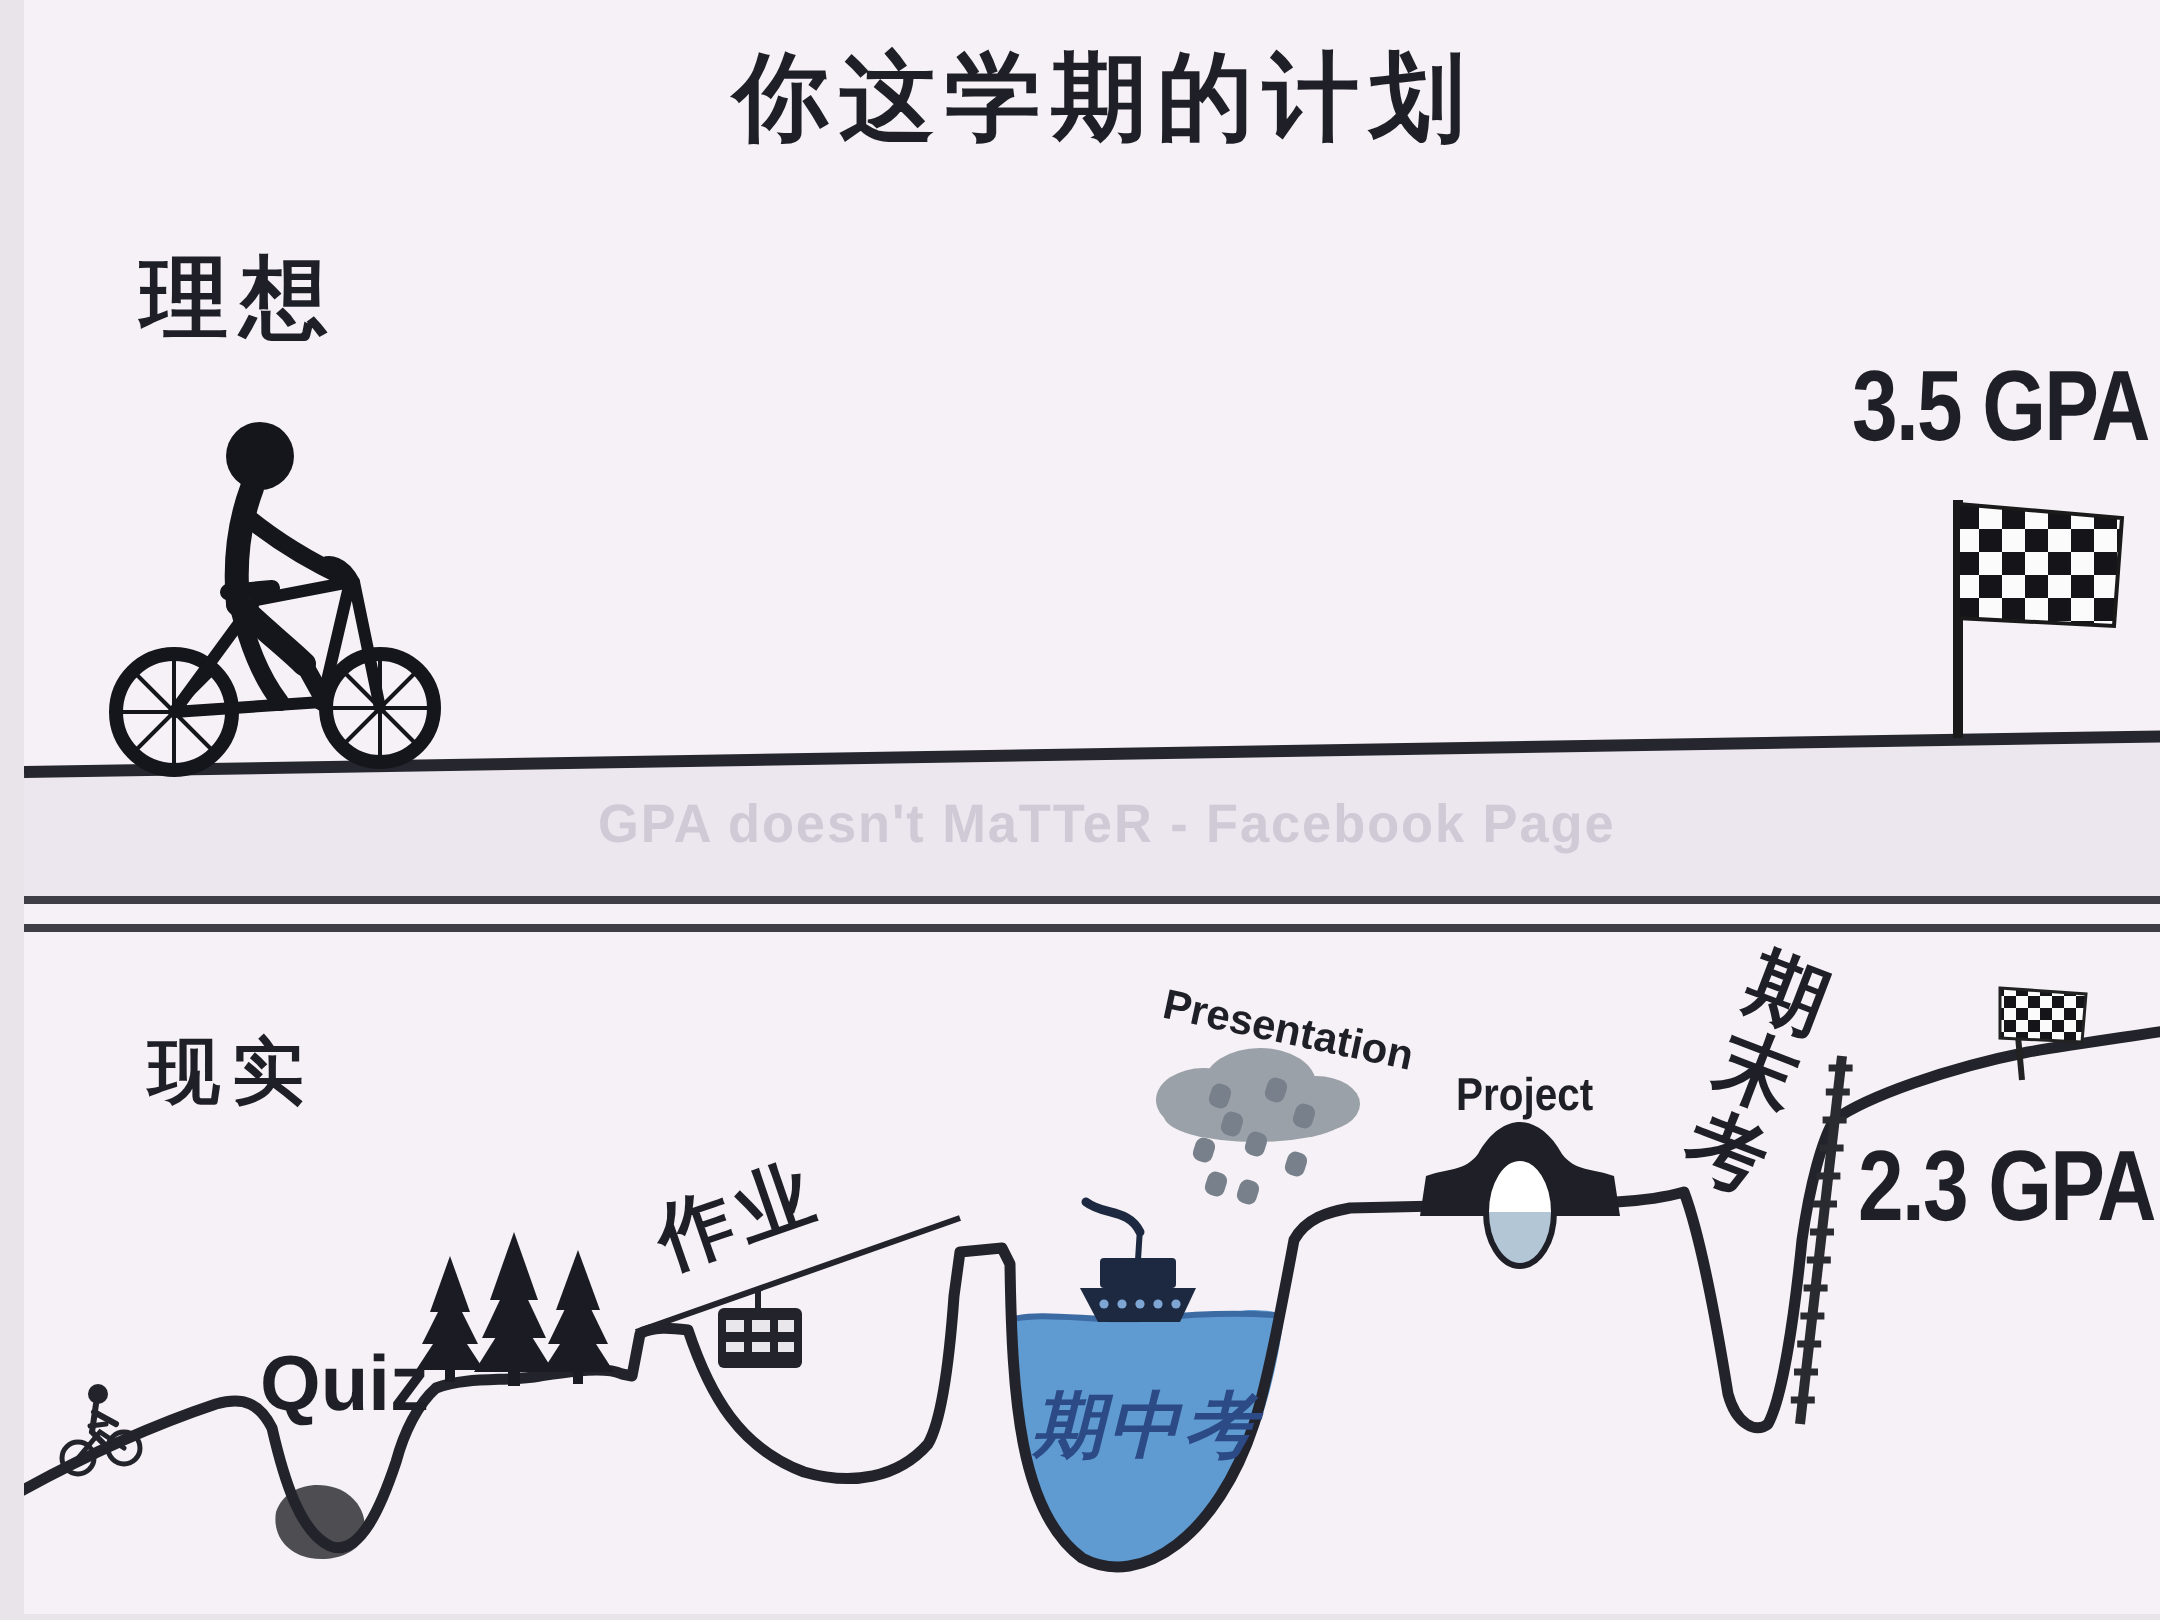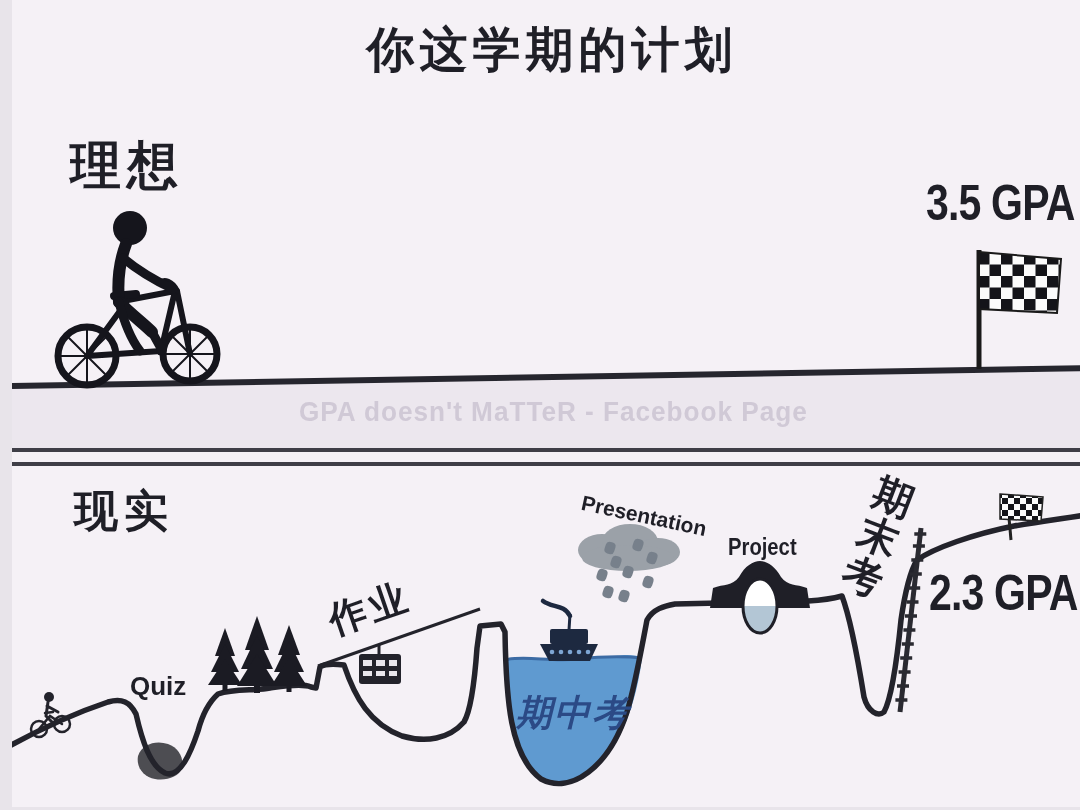--- a/index.html
+++ b/index.html
@@ -9,30 +9,30 @@
     font-family:"Liberation Sans", sans-serif;
     margin-left:12px;
   }
   .layer{position:absolute;inset:0;}
   svg{display:block;}
   .t{
     position:absolute;font-weight:700;color:#1f1f27;
     white-space:nowrap;line-height:1;z-index:3;
   }
   .title{left:50%;top:26px;transform:translateX(-50%);font-size:48px;letter-spacing:5px;}
-  .ideal{left:58px;top:140px;font-size:51px;letter-spacing:6px;}
-  .reality{left:62px;top:489px;font-size:44px;letter-spacing:6px;}
+  .ideal{left:58px;top:128px;font-size:44px;letter-spacing:6px;}
+  .reality{left:62px;top:518px;font-size:36px;letter-spacing:6px;}
   .gpa{font-size:50px;transform:scaleX(0.82);transform-origin:left top;letter-spacing:-1px;}
   .gpa-top{left:914px;top:178px;}
   .gpa-bottom{left:917px;top:568px;}
   .watermark{
     left:287px;top:399px;font-size:27px;letter-spacing:1px;
     color:#d0c9d6;transform:scaleX(0.97);transform-origin:left top;
   }
-  .quiz{left:118px;top:673px;font-size:26px;}
+  .quiz{left:118px;top:673px;font-size:39px;}
   .homework{left:324px;top:602px;font-size:38px;letter-spacing:4px;transform:rotate(-19deg);transform-origin:left bottom;}
   .midterm{left:504px;top:695px;font-size:36px;letter-spacing:2px;color:#2b4a86;font-style:italic;}
   .presentation{left:572px;top:492px;font-size:21px;transform:rotate(12deg);transform-origin:left top;}
   .project{left:716px;top:536px;font-size:23px;transform:scaleX(0.88);transform-origin:left top;}
   .final{
     left:846px;top:474px;font-size:40px;width:44px;line-height:1.06;
     white-space:normal;word-break:break-all;transform:rotate(21deg);transform-origin:center;
   }
 </style>
 </head>

